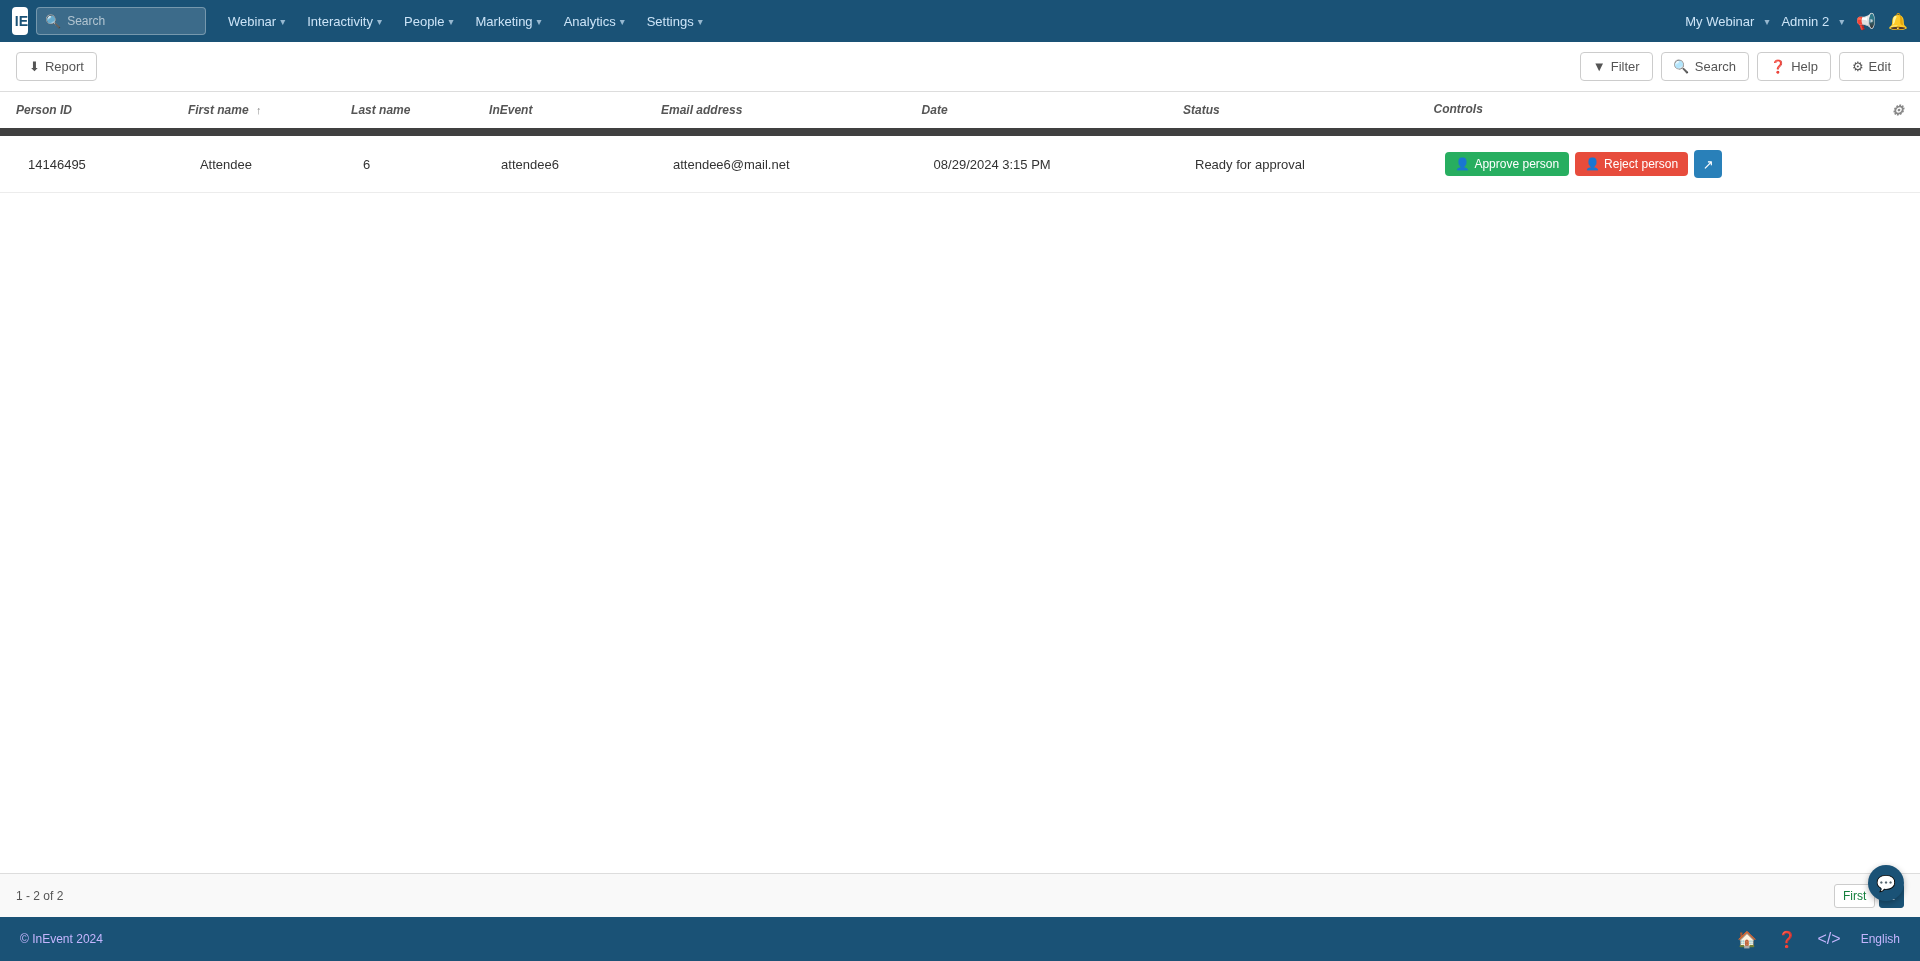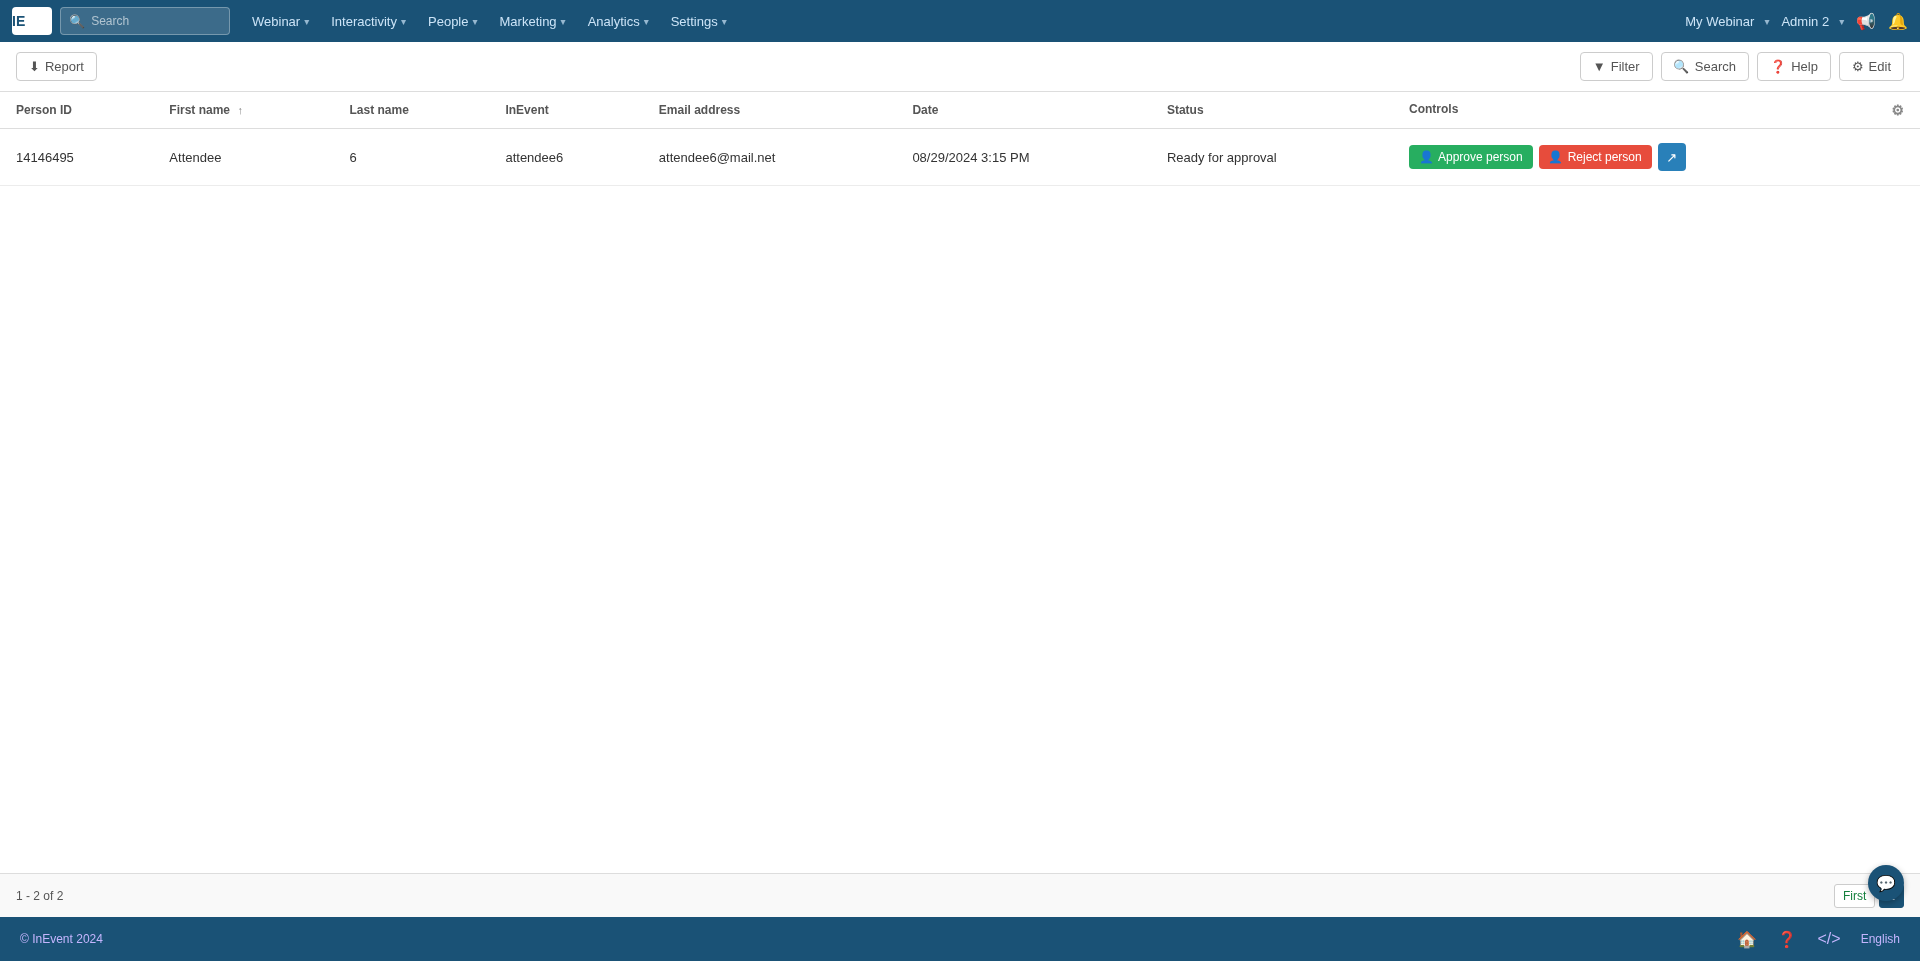--- a/index.html
+++ b/index.html
@@ -9,24 +9,24 @@
     .topnav {
       background: #1a5276;
       display: flex;
       align-items: center;
       height: 42px;
       padding: 0 12px;
       gap: 8px;
       flex-shrink: 0;
     }
     .topnav-logo {
-      width: 40px; height: 28px;
+      width: 16px; height: 28px;
       background: #fff;
       border-radius: 4px;
-      display: flex; align-items: center; justify-content: flex-start;
+      display: flex; align-items: center; justify-content: flex-end;
       font-weight: bold; color: #1a5276; font-size: 14px;
       flex-shrink: 0;
     }
     .search-box {
       background: rgba(255,255,255,0.15);
       border: 1px solid rgba(255,255,255,0.3);
       border-radius: 4px;
       display: flex; align-items: center;
       padding: 0 8px; gap: 6px;
       width: 170px; height: 28px;
@@ -81,38 +81,39 @@
       background: #fff;
       flex: 1;
       overflow-y: auto;
     }
     table {
       width: 100%;
       border-collapse: collapse;
     }
     thead tr {
       background: #fff;
-      border-bottom: 1px solid #404040;
+      border-bottom: 8px solid #404040;
+      font-style: italic;
     }
     thead th {
       padding: 10px 16px;
       text-align: left;
       font-size: 12px;
       font-weight: 600;
       color: #555;
       white-space: nowrap;
       border-bottom: 1px solid #ddd;
     }
     thead th .sort-icon { margin-left: 4px; font-size: 11px; color: #888; }
     tbody tr {
       border-bottom: 1px solid #ececec;
       background: #fff;
     }
     tbody td {
-      padding: 14px 16px;
+      padding: 14px 28px;
       font-size: 13px;
       color: #333;
       vertical-align: middle;
     }
     .controls-cell {
       display: flex; align-items: center; gap: 6px;
     }
     .btn-approve {
       background: #27ae60; color: #fff; border: none;
       padding: 5px 10px; border-radius: 4px; font-size: 12px;

